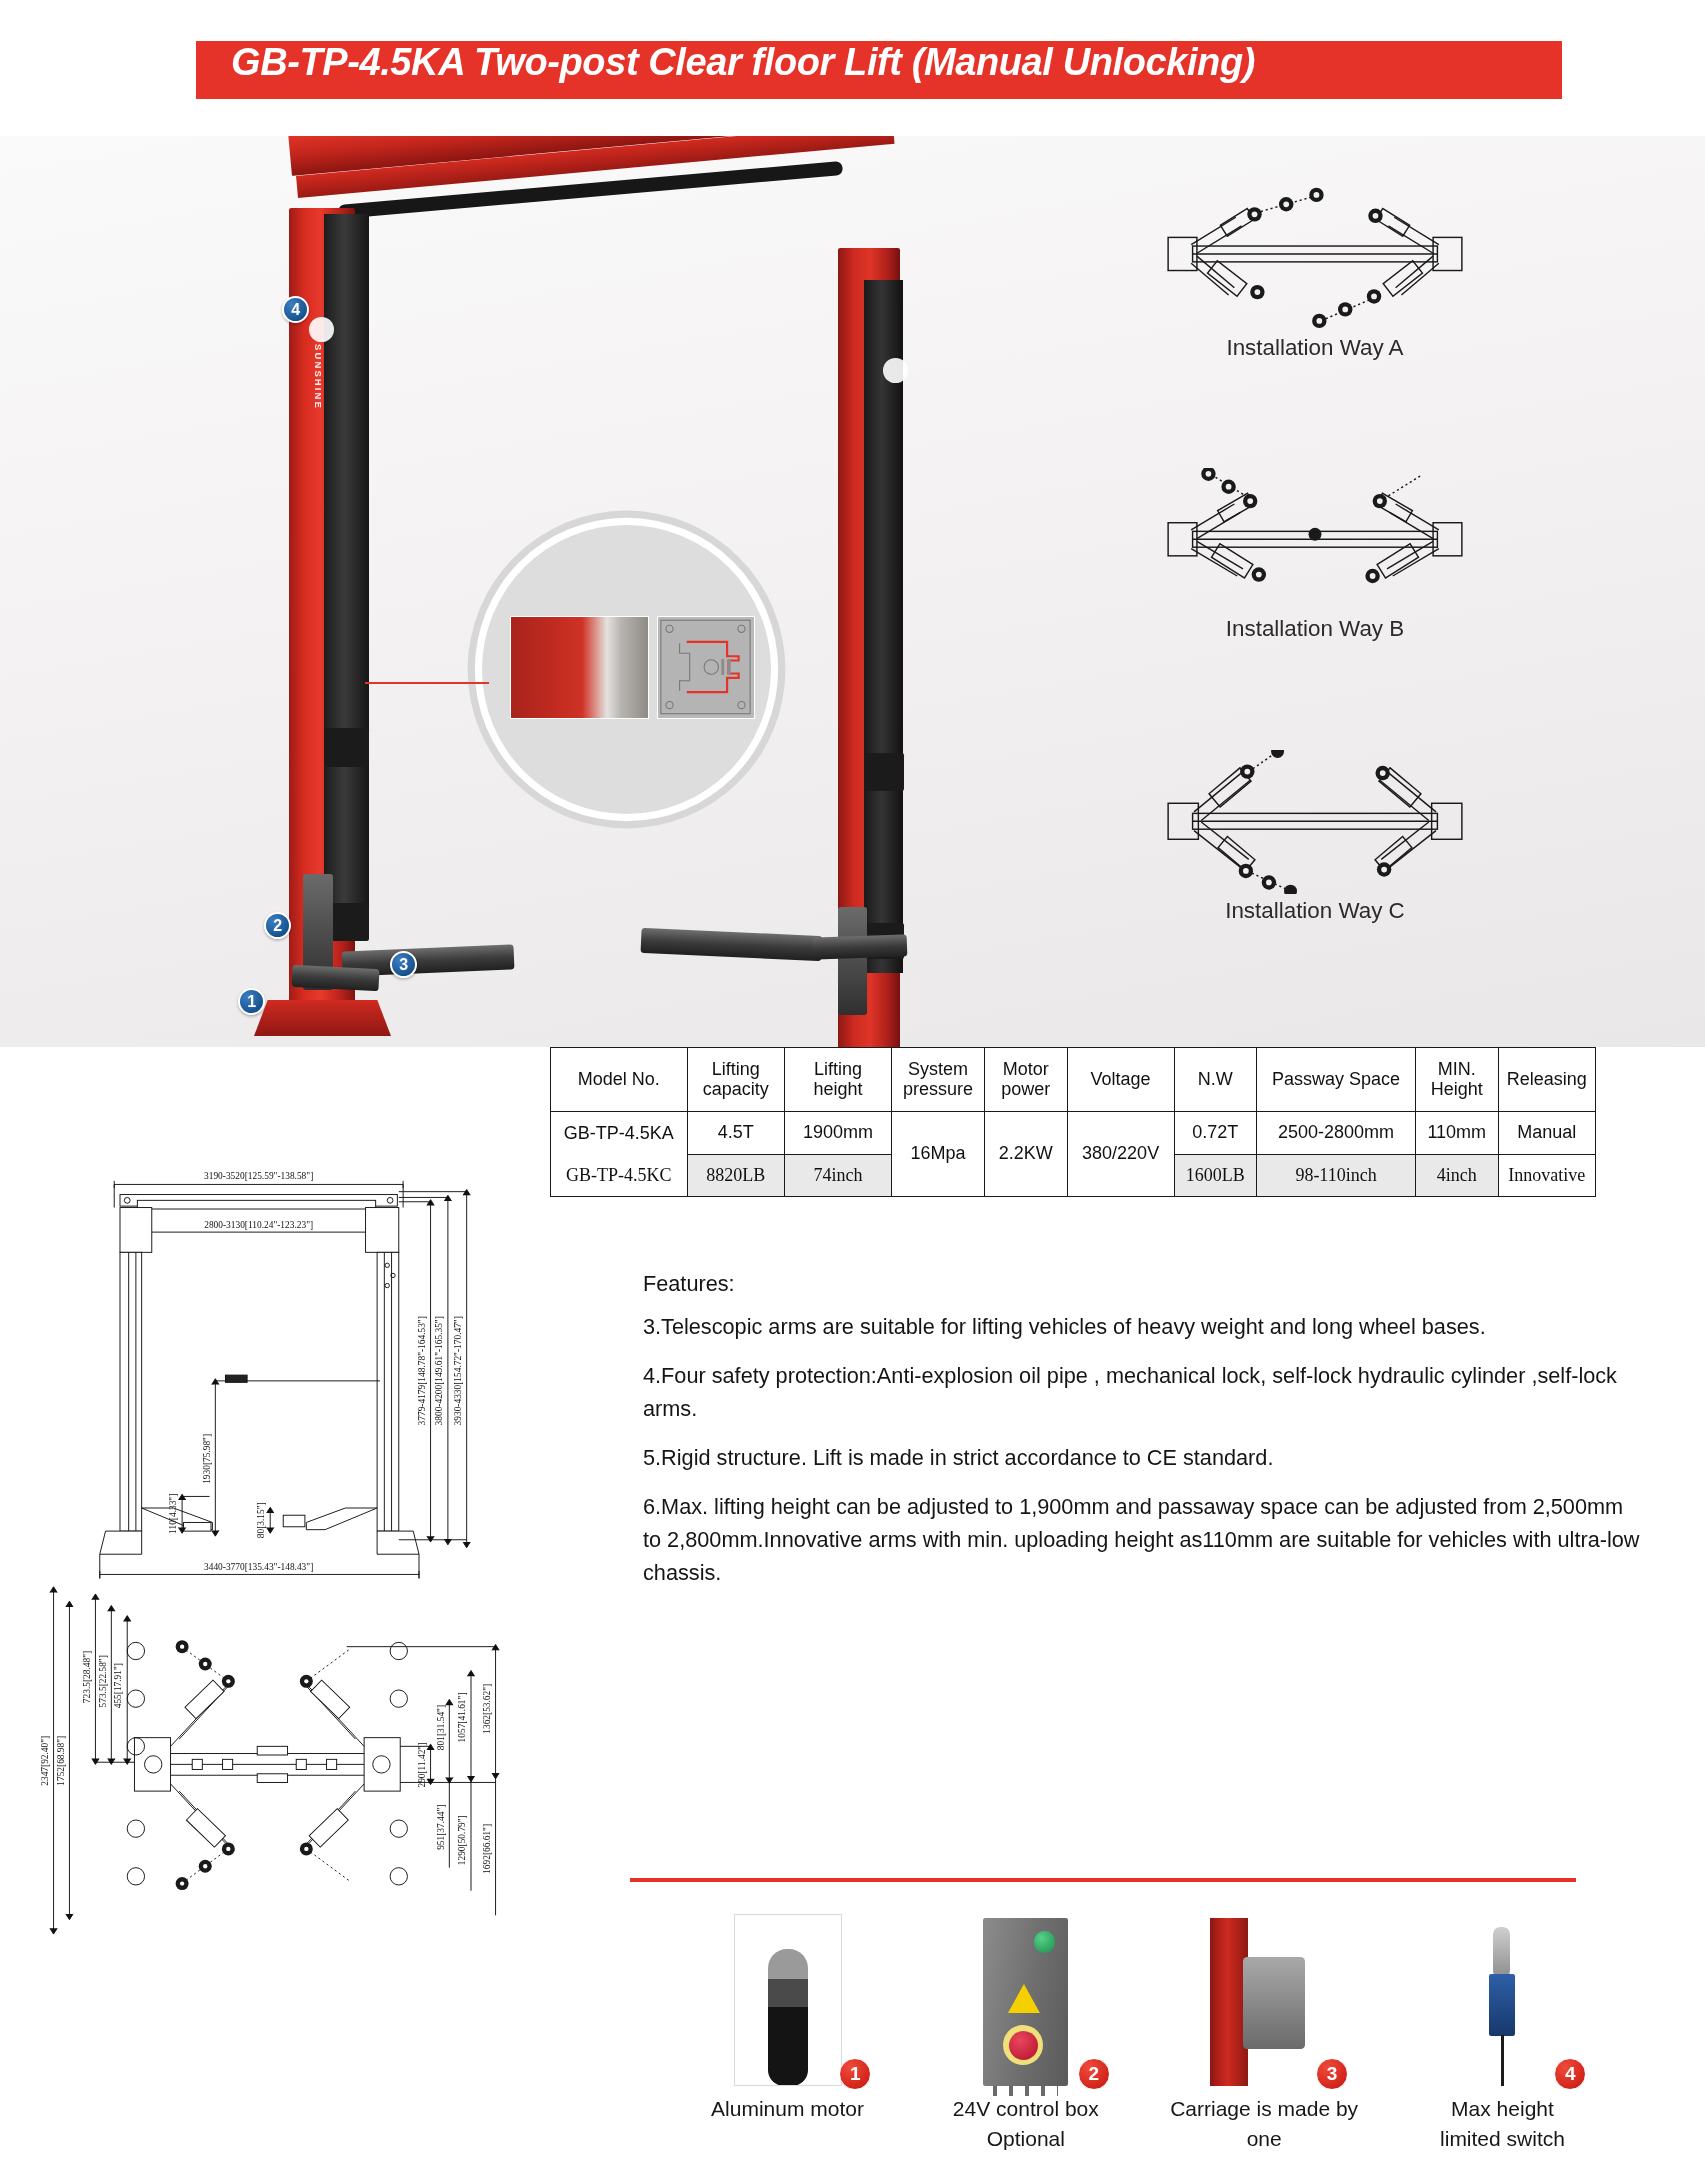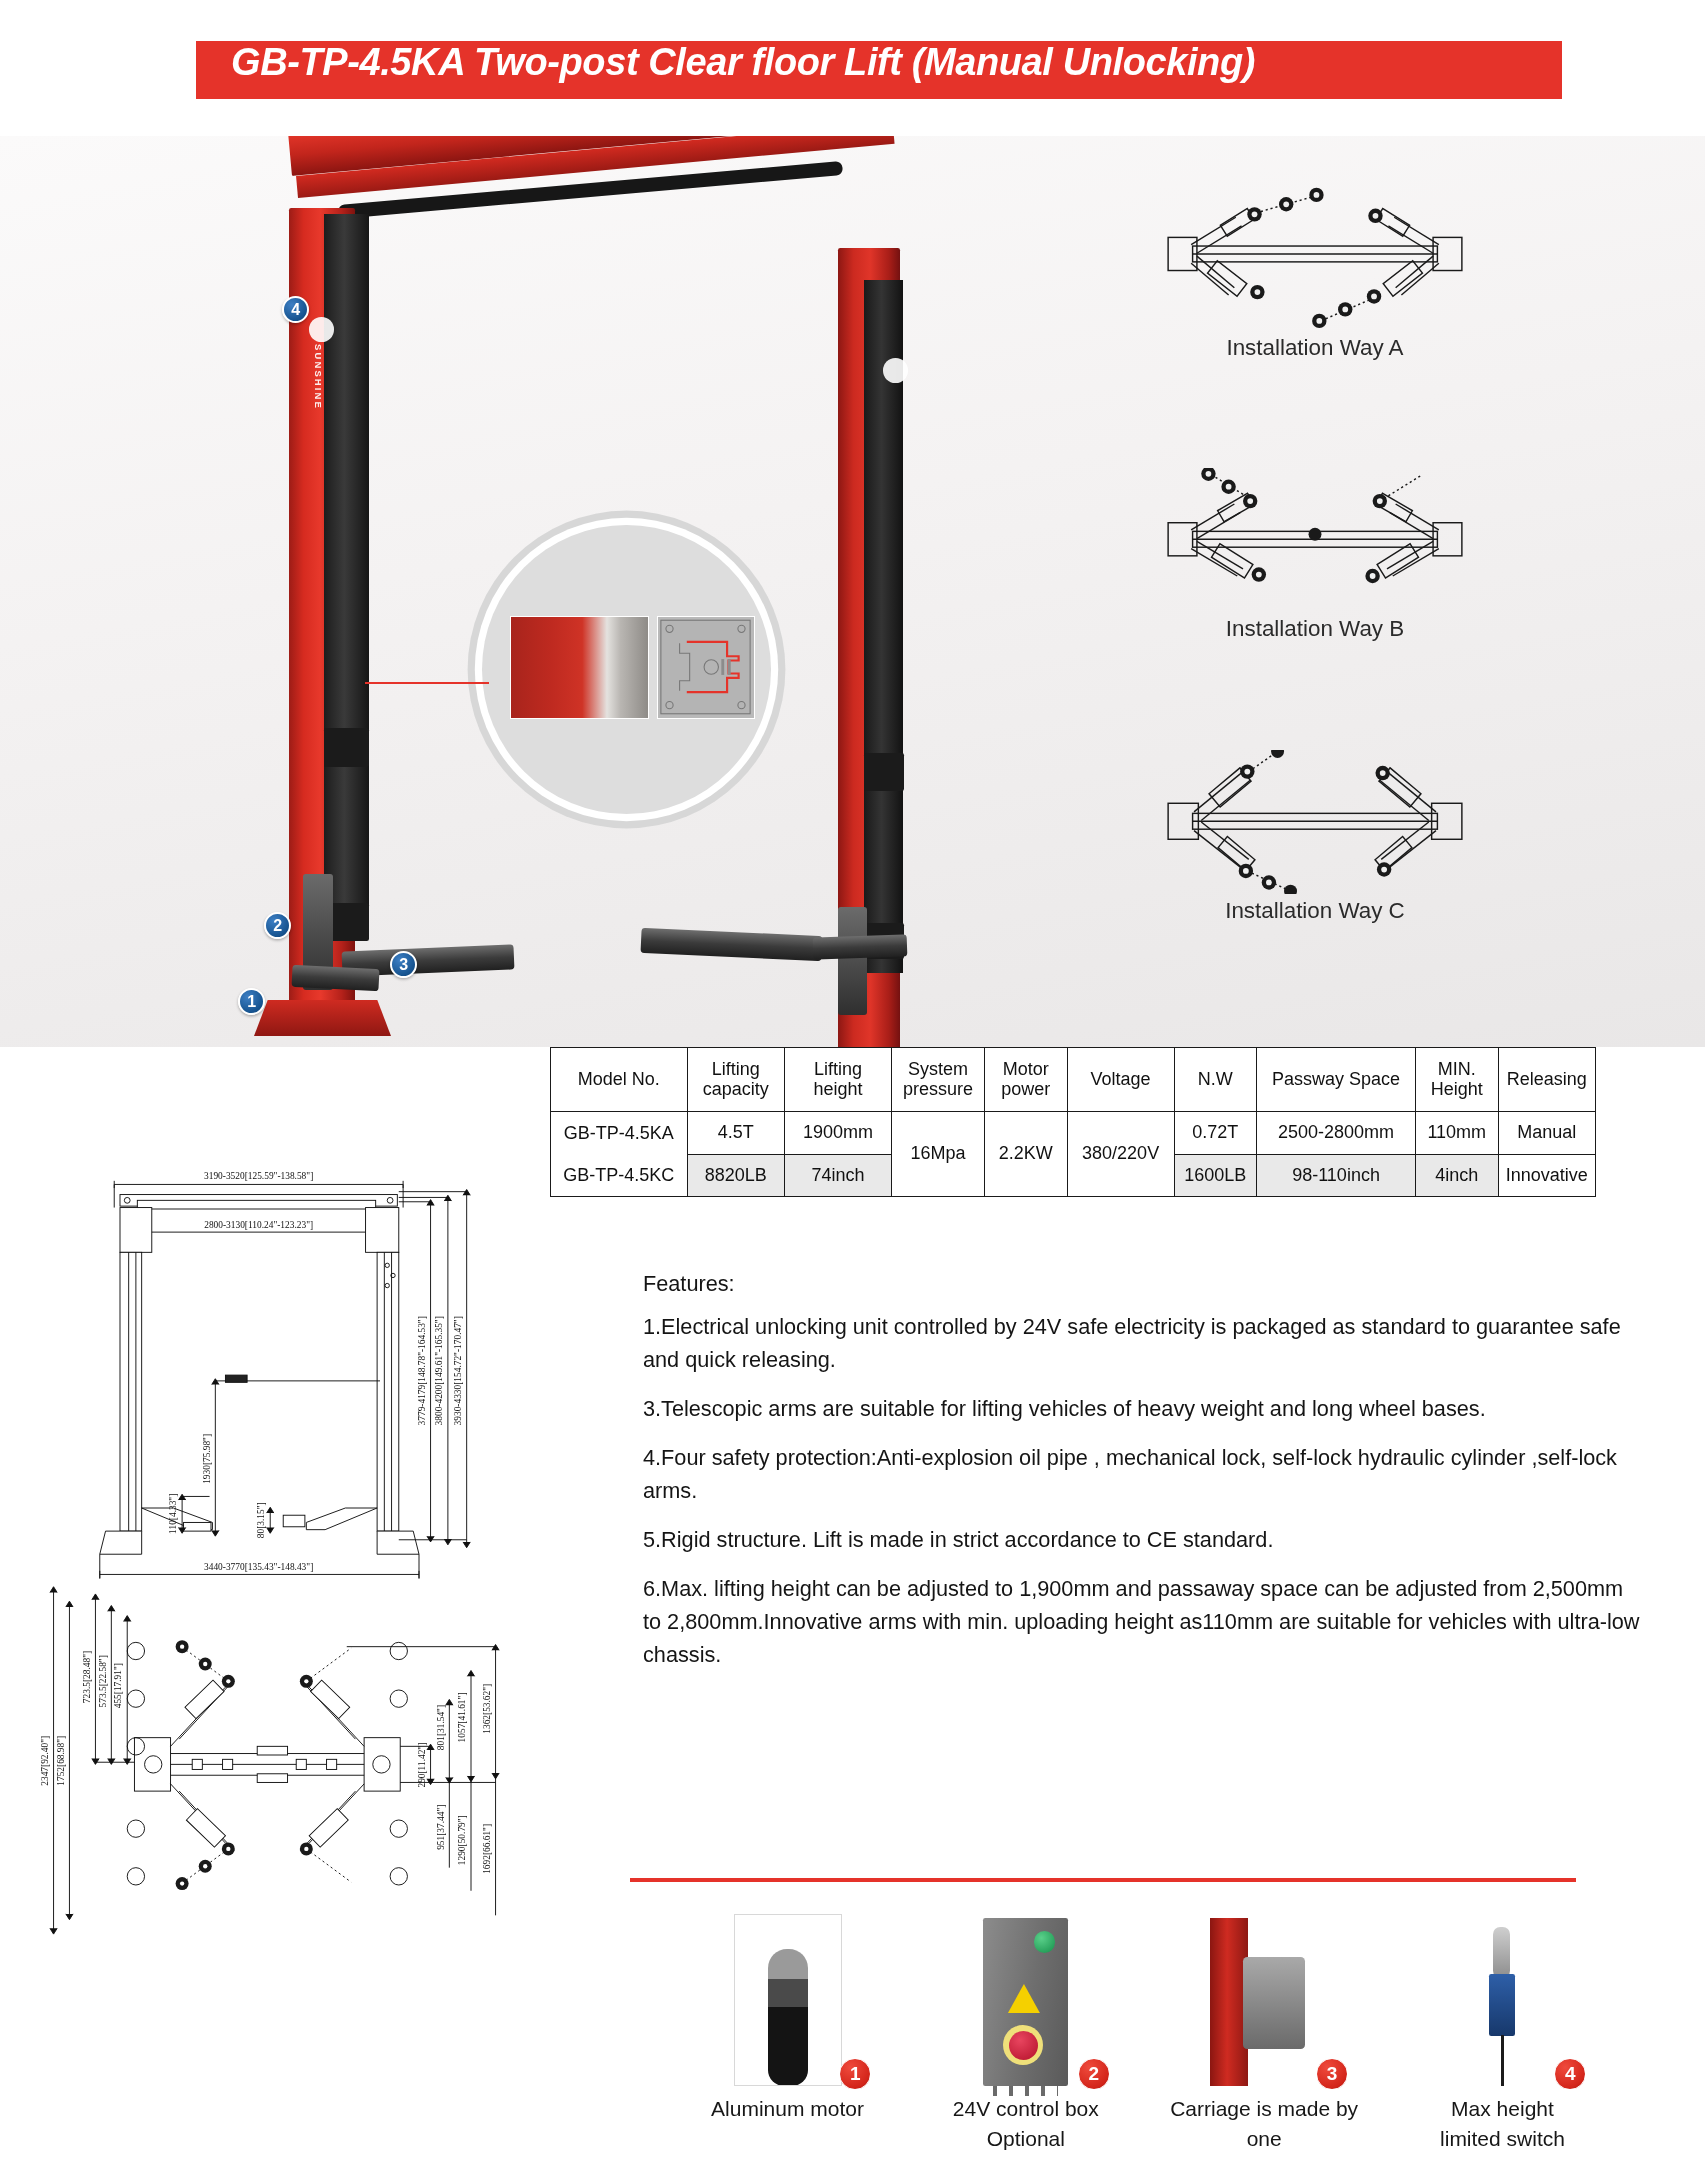--- a/index.html
+++ b/index.html
@@ -106,21 +106,21 @@
   #spec-table{
     position:absolute; left:550px; top:1047px; width:1046px;
     border-collapse:collapse; table-layout:fixed;
   }
   #spec-table td{
     border:1.4px solid #1a1a1a; text-align:center; vertical-align:middle;
     font-size:18px; color:#111; padding:3.6px 1.4px; line-height:1.06;
   }
   #spec-table tr.head td{ height:64px; font-size:18px; }
   #spec-table tr.r1 td{ height:43px; }
-  #spec-table tr.r2 td{ height:42px; }
+  #spec-table tr.r2 td{ height:42px;font-family:Liberation Serif, serif; }
   td.shade{ background:#e9e9e9;margin-left:32px; }
   td.topsplit-red{ border-top:1.4px solid #E06048 !important; }
   td.nosplit-b{ border-bottom:none !important; }
   td.nosplit-t{ border-top:none !important; }
 
   
   #features{
     position:absolute; left:643px; top:1268px; width:1004px;
     font-size:21.7px; color:#151515; line-height:1.52;
   }
@@ -406,21 +406,20 @@
     <td class="shade topsplit-red">1600LB</td>
     <td class="shade topsplit-red">98-110inch</td>
     <td class="shade topsplit-red">4inch</td>
     <td>Innovative</td>
   </tr>
 </tbody>
   </table>
 
 <div id="features">
   <div class="ftitle">Features:</div>
-  <p>1.Electrical unlocking unit controlled by 24V safe electricity is packaged as standard to guarantee safe and quick releasing.</p>
   <p>3.Telescopic arms are suitable for lifting vehicles of heavy weight and long wheel bases.</p>
   <p>4.Four safety protection:Anti-explosion oil pipe , mechanical lock, self-lock hydraulic cylinder ,self-lock arms.</p>
   <p>5.Rigid structure. Lift is made in strict accordance to CE standard.</p>
   <p>6.Max. lifting height can be adjusted to 1,900mm and passaway space can be adjusted from 2,500mm to 2,800mm.Innovative arms with min. uploading height as110mm are suitable for vehicles with ultra-low chassis.</p>
 </div>
 
 <div id="drawings">
   <svg class="dwg-svg" width="520" height="838" viewBox="0 0 720 1160">
     <g stroke="#101010" fill="none" stroke-width="1.3" font-family="Liberation Serif, serif" font-size="13">
 

